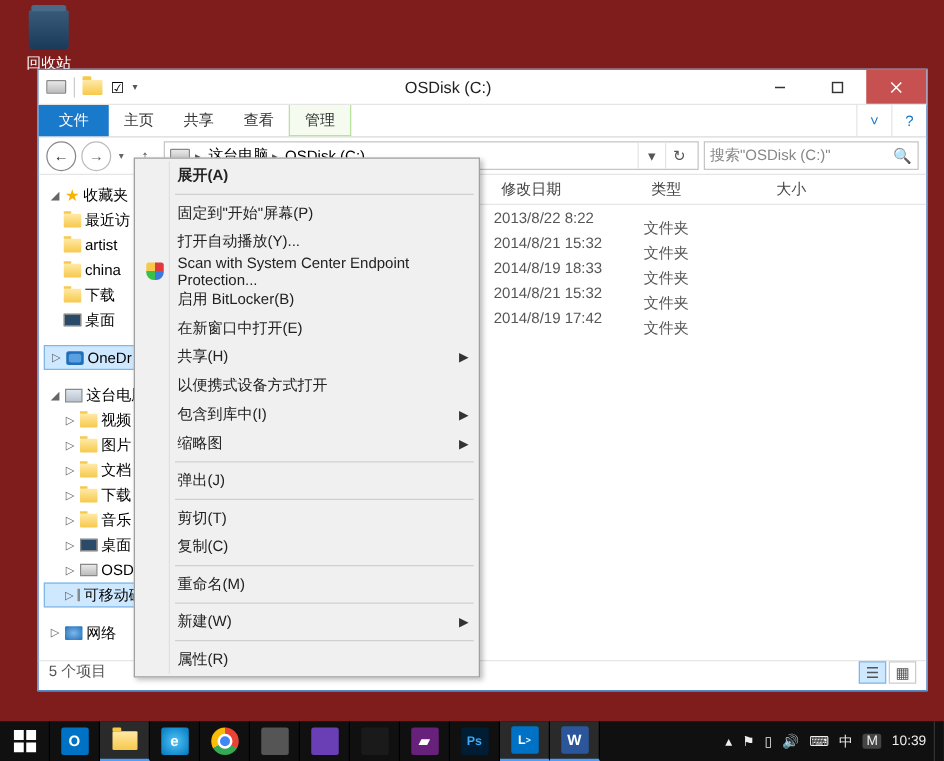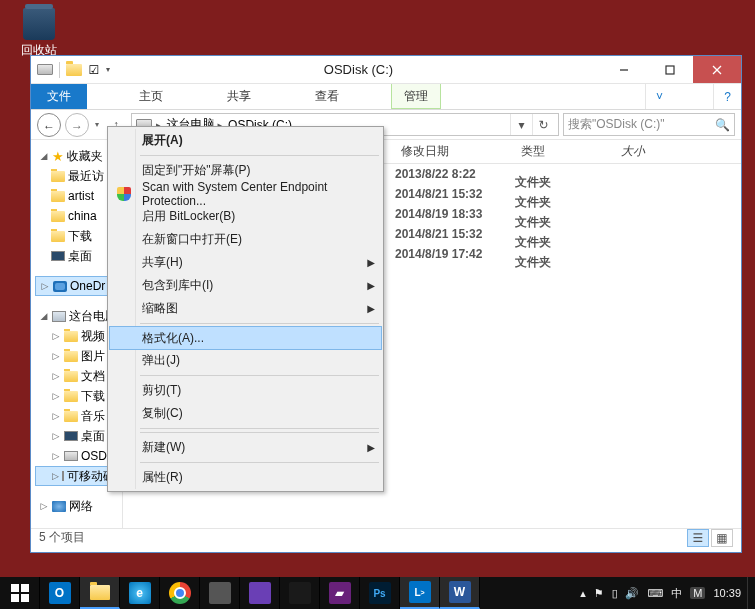--- a/index.html
+++ b/index.html
@@ -22,21 +22,21 @@
 .sep-v { width:1px; height:16px; background:#ccc; margin:6px 2px; }
 .drop-tri { font-size:8px; color:#555; }
 .context-tab-wrap { margin-left:160px; display:flex; flex-direction:column; align-items:center; }
 .context-label { background:#d6f5c9; color:#4a7a2a; font-size:11px; padding:1px 20px; }
 .title-text { flex:1; text-align:center; align-self:center; font-size:13px; color:#222; }
 .win-btns { display:flex; }
 .win-btn { width:46px; display:flex; align-items:center; justify-content:center; color:#333; }
 .win-btn.close { background:#c75050; color:#fff; width:48px; }
 .win-btn svg { width:10px; height:10px; }
 
-.ribbon-row { height:26px; display:flex; align-items:stretch; border-bottom:1px solid #dadada;gap:40px; }
+.ribbon-row { height:26px; display:flex; align-items:stretch; border-bottom:1px solid #dadada; }
 .file-tab { background:#1979ca; color:#fff; padding:0 16px; display:flex; align-items:center; }
 .rtab { padding:0 12px; display:flex; align-items:center; color:#333; }
 .rtab.contextual { border:1px solid #b7e39e; border-top:none; background:#f5fcef; }
 .rib-toggle { margin-left:auto; width:28px; display:flex; align-items:center; justify-content:center; color:#1979ca; border-left:1px solid #e5e5e5; }
 .rib-help { width:28px; display:flex; align-items:center; justify-content:center; color:#1979ca; border-left:1px solid #e5e5e5;}
 
 .addr-row { height:30px; display:flex; align-items:center; padding:3px 6px; gap:4px; border-bottom:1px solid #e5e5e5; }
 .nav-circ { width:24px; height:24px; border:1px solid #bbb; border-radius:50%; display:flex; align-items:center; justify-content:center; color:#666; }
 .nav-circ.enabled { border-color:#888; color:#333; }
 .nav-drop { font-size:8px; color:#666; padding:0 2px; }
@@ -67,22 +67,22 @@
 .mico.od { background:#1e6fb8; height:11px; border-radius:2px; position:relative;}
 .mico.od::after{content:"";position:absolute;inset:2px;background:#5aa0e0;border-radius:2px;}
 .mico.net { background:radial-gradient(#7fb7e9,#1e6fb8); border-radius:1px; height:11px;}
 
 .content { flex:1; display:flex; flex-direction:column; }
 .col-headers { height:24px; display:flex; align-items:center; border-bottom:1px solid #e5e5e5; color:#444; }
 .col-headers > div { padding:0 6px; }
 .ch-name { width:272px; padding-left:20px !important; }
 .ch-date { width:120px; }
 .ch-type { width:100px; }
-.ch-size { width:80px;font-style:italic; }
-.file-rows { flex:1;font-weight:bold; }
+.ch-size { width:80px; }
+.file-rows { flex:1; }
 .frow { height:20px; display:flex; align-items:center; }
 .frow .c-name { width:272px; padding-left:20px; display:flex; align-items:center; gap:4px; }
 .frow .c-date { width:120px; color:#555; }
 .frow .c-type { width:100px; color:#555;margin-top:16px; }
 
 .status-bar { height:24px; border-top:1px solid #e5e5e5; display:flex; align-items:flex-start; padding:0 8px; color:#555; }
 .view-btns { margin-left:auto; display:flex; gap:2px; }
 .view-btn { width:22px; height:18px; border:1px solid #ccc; display:flex; align-items:center; justify-content:center; }
 .view-btn.active { background:#cde8ff; border-color:#7fb7e9; }
 
@@ -333,58 +333,64 @@
     <div class="strip"></div>
     <div id="ctx-items">
         <div class="ctx-item bold">
           <span>展开(A)</span>
         </div>
         <div class="ctx-sep"></div>
         <div class="ctx-item">
           <span>固定到"开始"屏幕(P)</span>
         </div>
         <div class="ctx-item">
+          <span>打开自动播放(Y)...</span>
+        </div>
+        <div class="ctx-item">
           <span class="cico">
             <span class="shield"></span>
           </span>
           <span>Scan with System Center Endpoint Protection...</span>
         </div>
         <div class="ctx-item">
           <span>启用 BitLocker(B)</span>
         </div>
         <div class="ctx-item">
           <span>在新窗口中打开(E)</span>
         </div>
         <div class="ctx-item">
           <span>共享(H)</span>
           <span class="sub">▶</span>
         </div>
         <div class="ctx-item">
+          <span>以便携式设备方式打开</span>
+        </div>
+        <div class="ctx-item">
           <span>包含到库中(I)</span>
           <span class="sub">▶</span>
         </div>
         <div class="ctx-item">
           <span>缩略图</span>
           <span class="sub">▶</span>
         </div>
         <div class="ctx-sep"></div>
-        <div class="ctx-item hover">
-          <span>格式化(A)...</span>
-        </div>
         <div class="ctx-item">
           <span>弹出(J)</span>
         </div>
         <div class="ctx-sep"></div>
         <div class="ctx-item">
           <span>剪切(T)</span>
         </div>
         <div class="ctx-item">
           <span>复制(C)</span>
         </div>
         <div class="ctx-sep"></div>
+        <div class="ctx-item">
+          <span>重命名(M)</span>
+        </div>
         <div class="ctx-sep"></div>
         <div class="ctx-item">
           <span>新建(W)</span>
           <span class="sub">▶</span>
         </div>
         <div class="ctx-sep"></div>
         <div class="ctx-item">
           <span>属性(R)</span>
         </div>
       </div>

